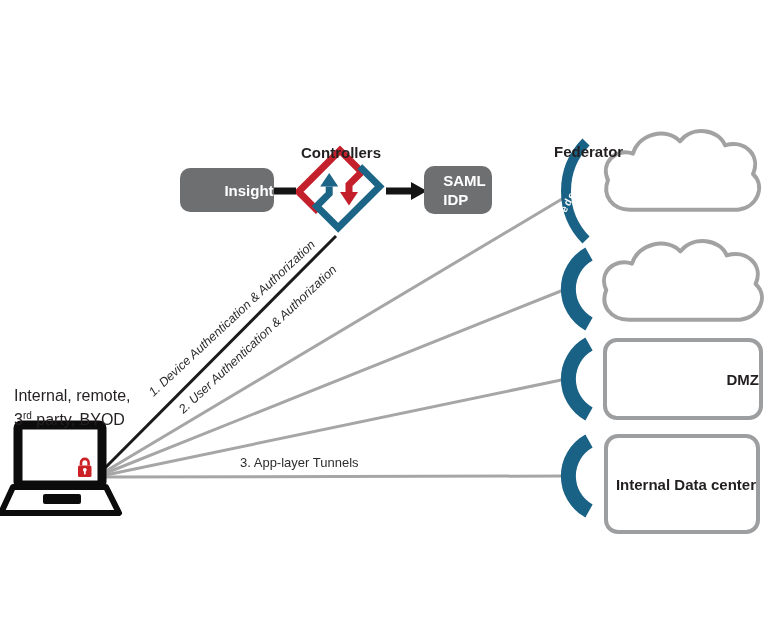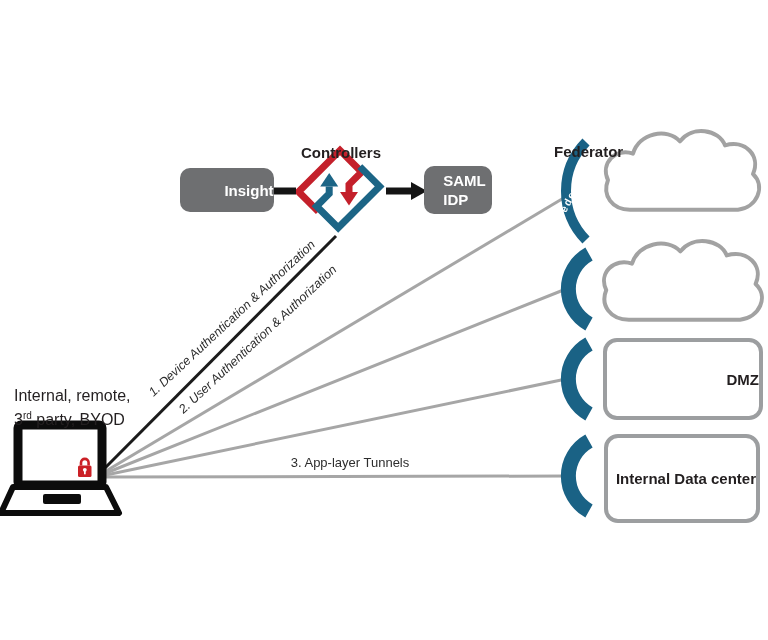--- a/index.html
+++ b/index.html
@@ -17,21 +17,21 @@
   .graybox.saml{justify-content:center;padding-left:13px;box-sizing:border-box;
     white-space:pre-line;line-height:19px;}
   .outlinebox{
     position:absolute;border:4px solid #9c9ea0;border-radius:14px;background:#ffffff;
     display:flex;align-items:center;justify-content:flex-end;font-weight:bold;font-size:15px;
     box-sizing:border-box;color:#231f20;
   }
   .cloudlabel{position:absolute;text-align:center;font-weight:bold;font-size:15px;color:#231f20;}
   .flowlabel{position:absolute;font-size:12.5px;color:#2d2d2d;white-space:nowrap;}
   .flowlabel.slanted{font-style:italic;transform-origin:0 0;transform:rotate(-43deg);}
-  .flowlabel.center{text-align:center;}
+  .flowlabel.center{text-align:left;}
   .clientlabel{position:absolute;font-size:16px;line-height:19.5px;color:#231f20;}
   .clientlabel sup{font-size:10px;}
   .federator{
     position:absolute;color:#ffffff;font-weight:bold;font-size:10.5px;letter-spacing:1.5px;
     text-align:center;transform:rotate(-62deg);transform-origin:center center;
   }
 </style>
 </head>
 <body>
 
@@ -105,17 +105,17 @@
   <div class="flowlabel slanted" style="left:146px;top:389px;">1. Device Authentication &amp; Authorization</div>
   <div class="flowlabel slanted" style="left:176px;top:406px;">2. User Authentication &amp; Authorization</div>
   <div class="flowlabel center" style="left:240px;top:455px;width:220px;font-size:13px;">3. App-layer Tunnels</div>
 
   <div class="federator" style="left:541px;top:185px;width:64px;">Federator</div>
 
 
   <div class="outlinebox" style="left:603px;top:338px;width:160px;height:82px;">
     <span>DMZ</span>
   </div>
-  <div class="outlinebox" style="left:604px;top:434px;width:156px;height:89px;">
+  <div class="outlinebox" style="left:604px;top:434px;width:156px;height:100px;">
     <span>Internal Data center</span>
   </div>
 
 </div>
 
 </body></html>

